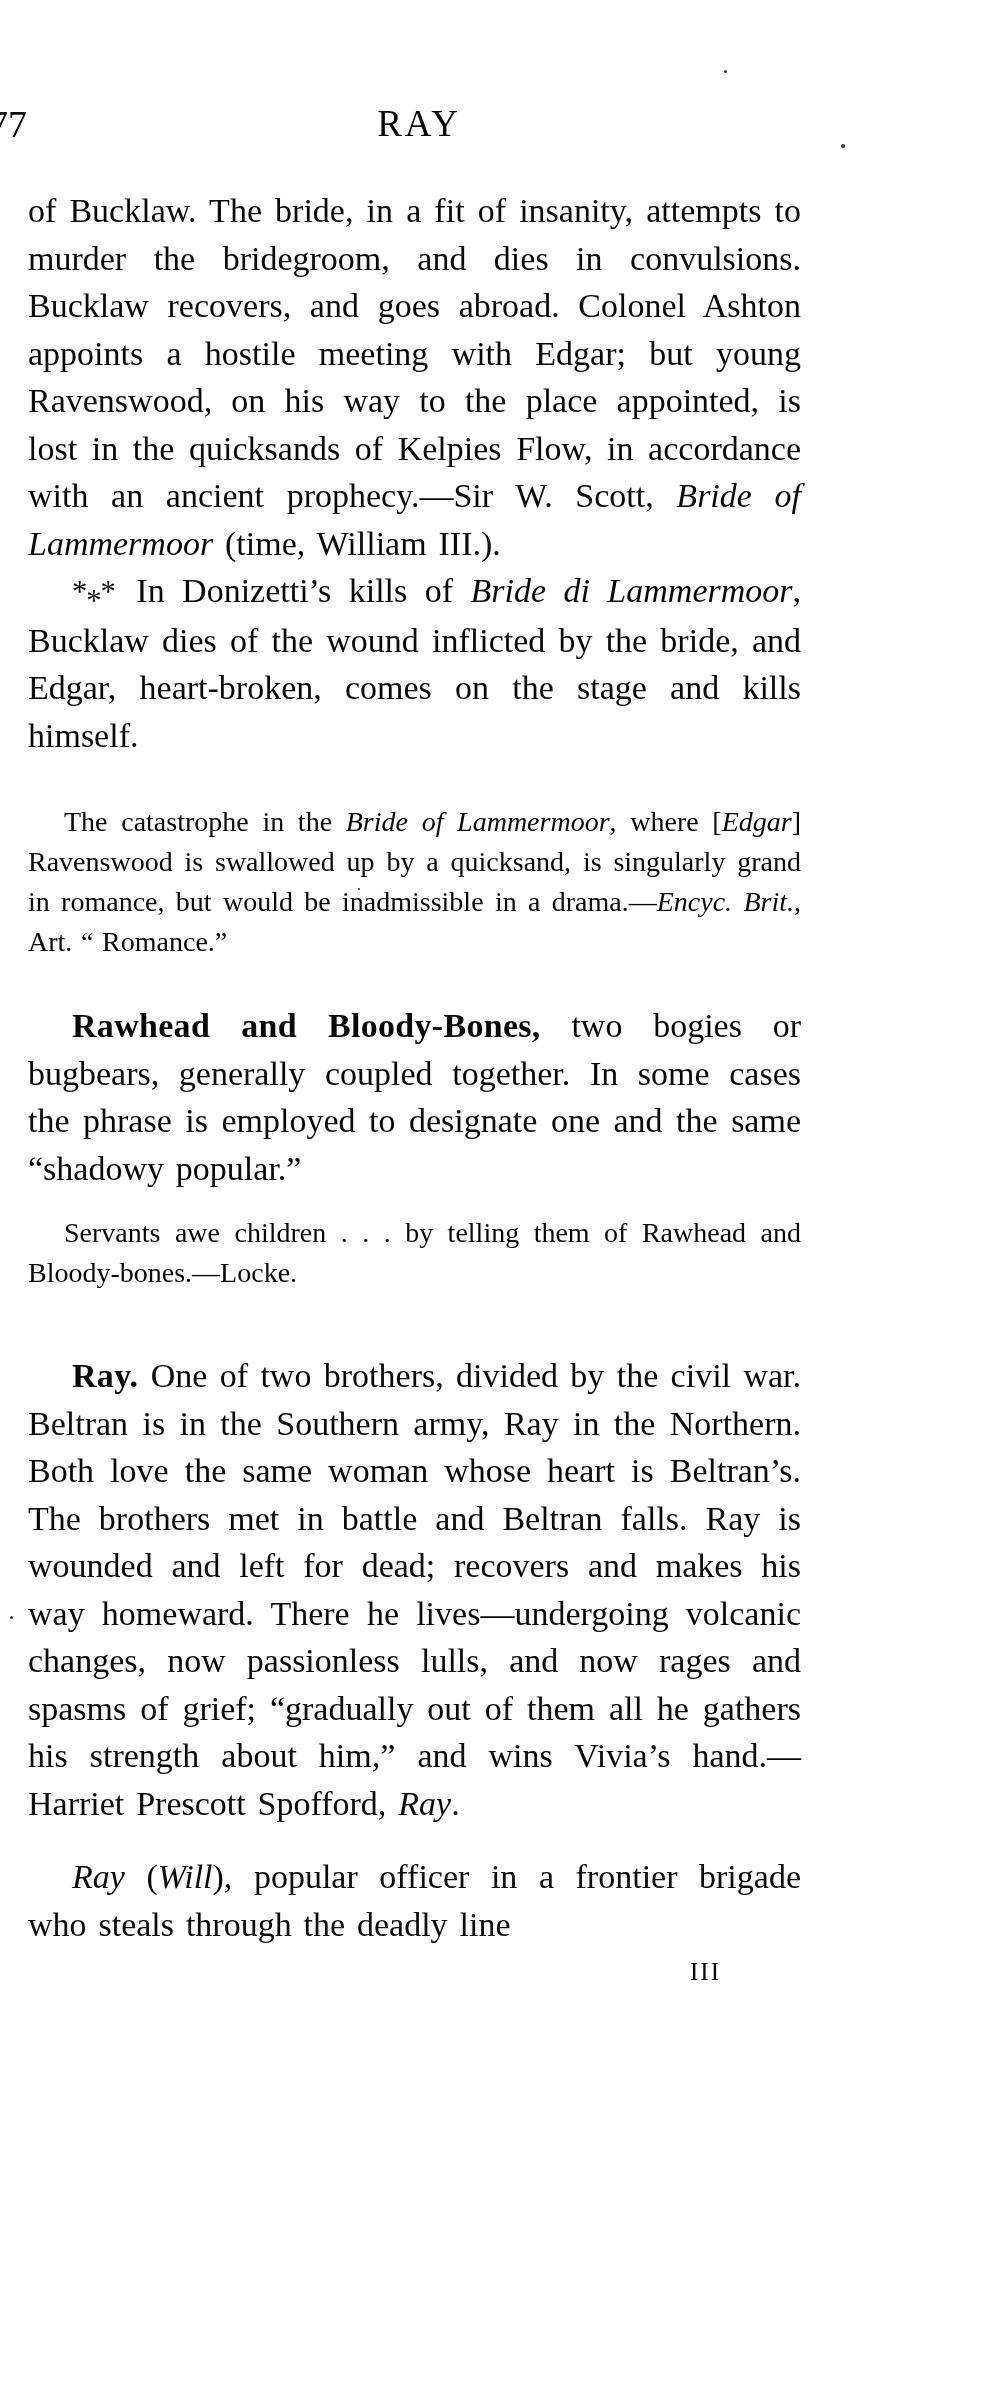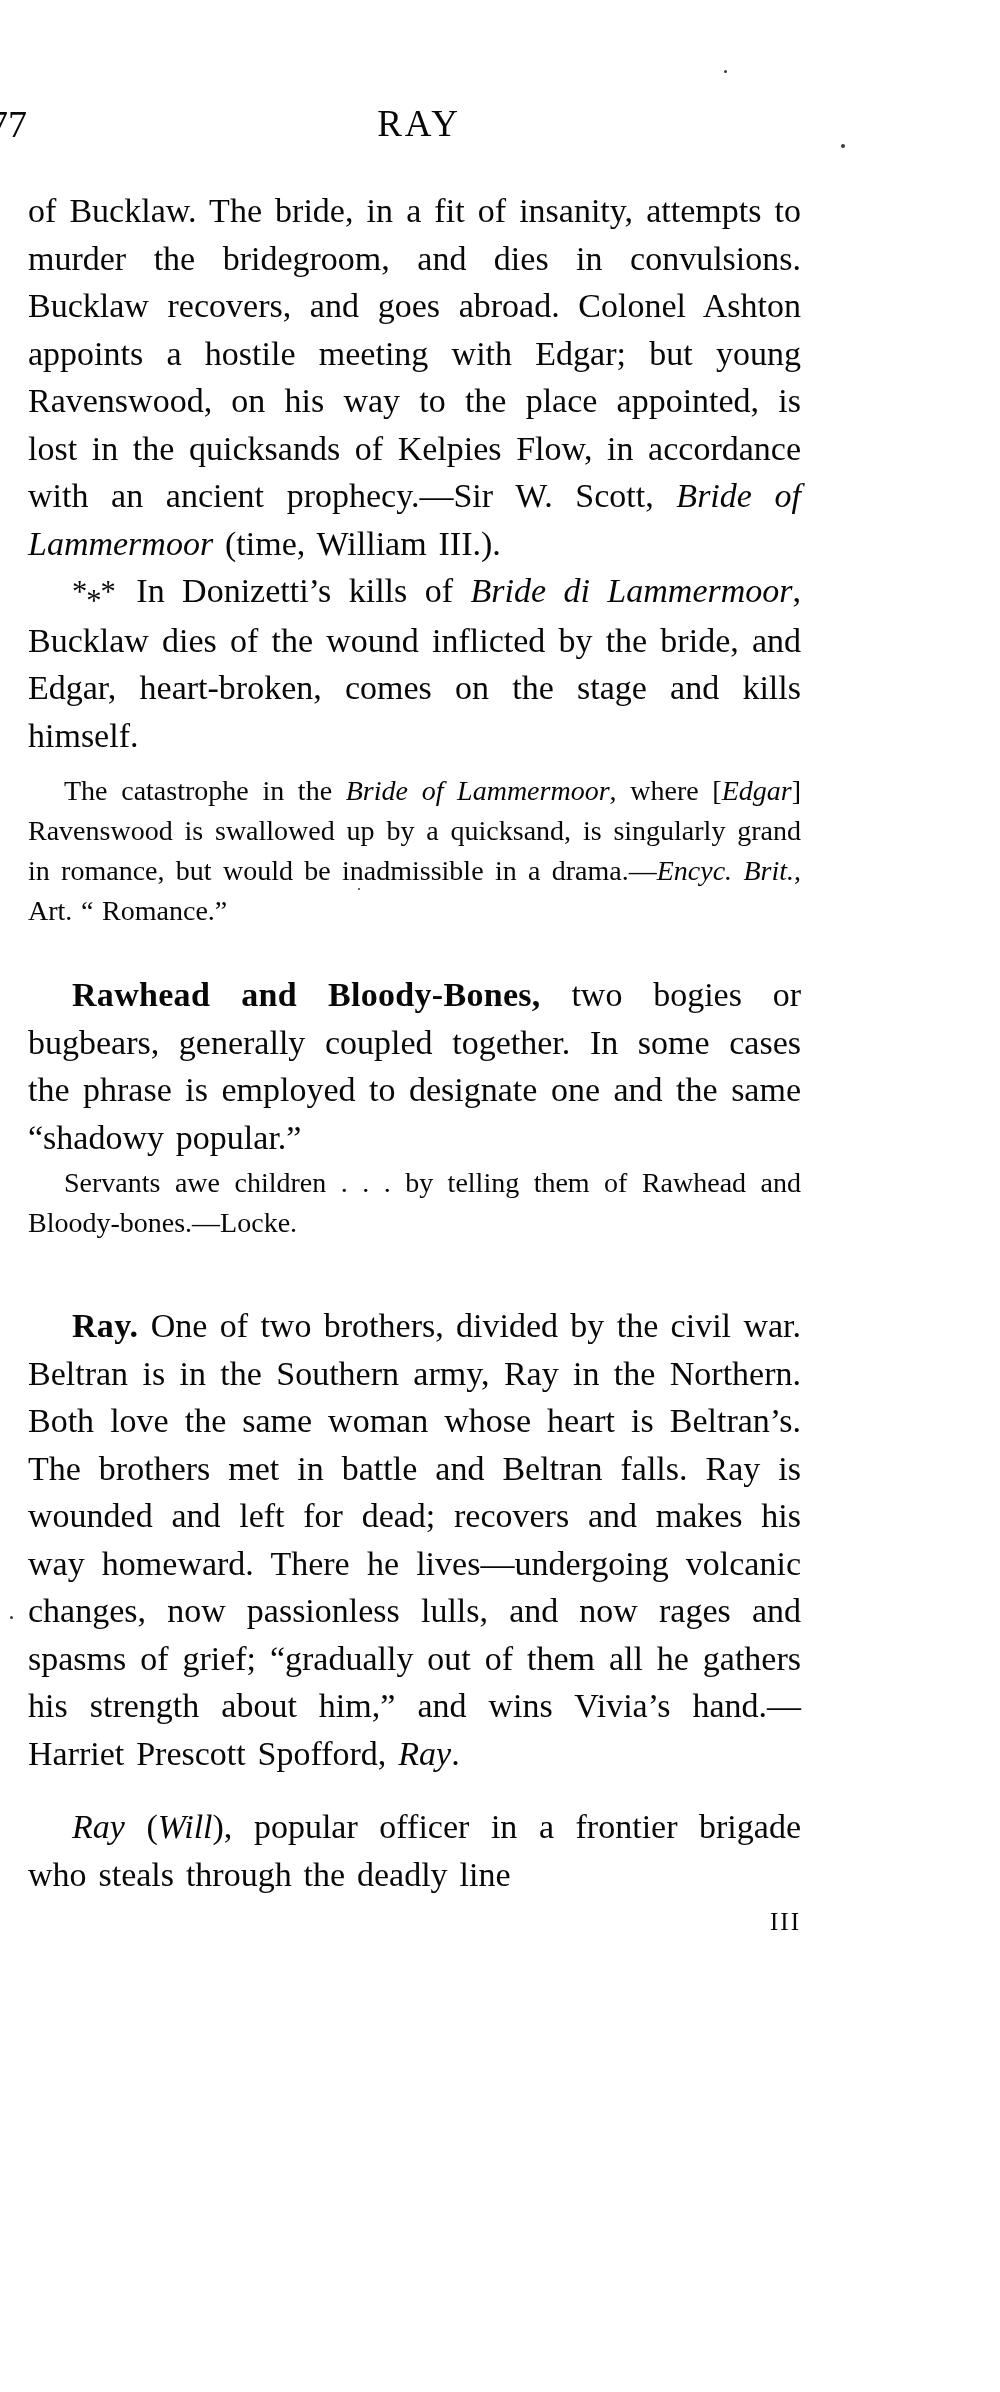--- a/index.html
+++ b/index.html
@@ -22,31 +22,31 @@
   .column{
     position:absolute;left:28px;top:187px;width:773px;
   }
   p{margin:0;text-align:justify;}
   .body{font-size:34px;line-height:47.5px;word-spacing:0.10em;}
   .small{font-size:28px;line-height:40px;word-spacing:0.06em;}
   .ind{text-indent:44px;}
   .inds{text-indent:36px;}
   i{font-style:italic;}
   b{font-weight:bold;letter-spacing:0.3px;}
-  .q-encyc{margin-top:12px;font-family:Liberation Serif, serif;}
+  .q-encyc{margin-top:43px;font-family:Liberation Serif, serif;}
   .e-rawhead{margin-top:40px;}
-  .q-locke{margin-top:2px;}
+  .q-locke{margin-top:21px;}
   .e-ray{margin-top:59px;}
   .e-raywill{margin-top:26px;}
   .asterism{letter-spacing:-1px;margin-right:4px;}
   .star{font-size:0.9em;}
   .star-low{font-size:0.9em;position:relative;top:0.28em;}
   .signature{
     margin-top:10px;margin-left:662px;
-    font-size:25px;letter-spacing:2px;text-align:right;
+    font-size:25px;letter-spacing:2px;text-align:left;
   }
   .speck{position:absolute;background:#3a3a3a;border-radius:50%;}
 </style>
 </head>
 <body>
 
 <div class="page">
 
   <div class="speck" style="left:724px;top:70px;width:3px;height:3px;"></div>
   <div class="speck" style="left:841px;top:144px;width:4px;height:4px;"></div>

